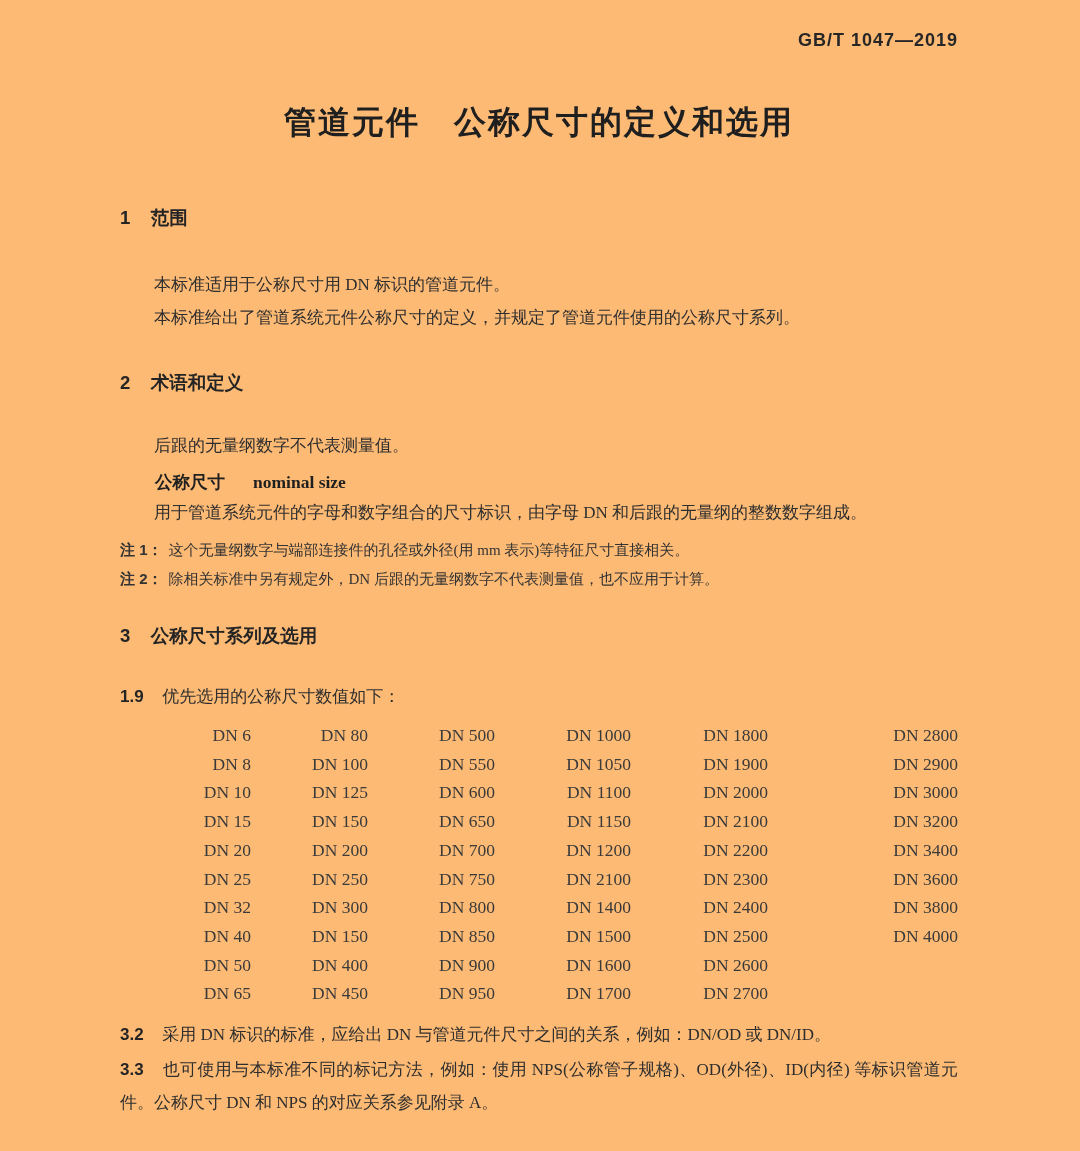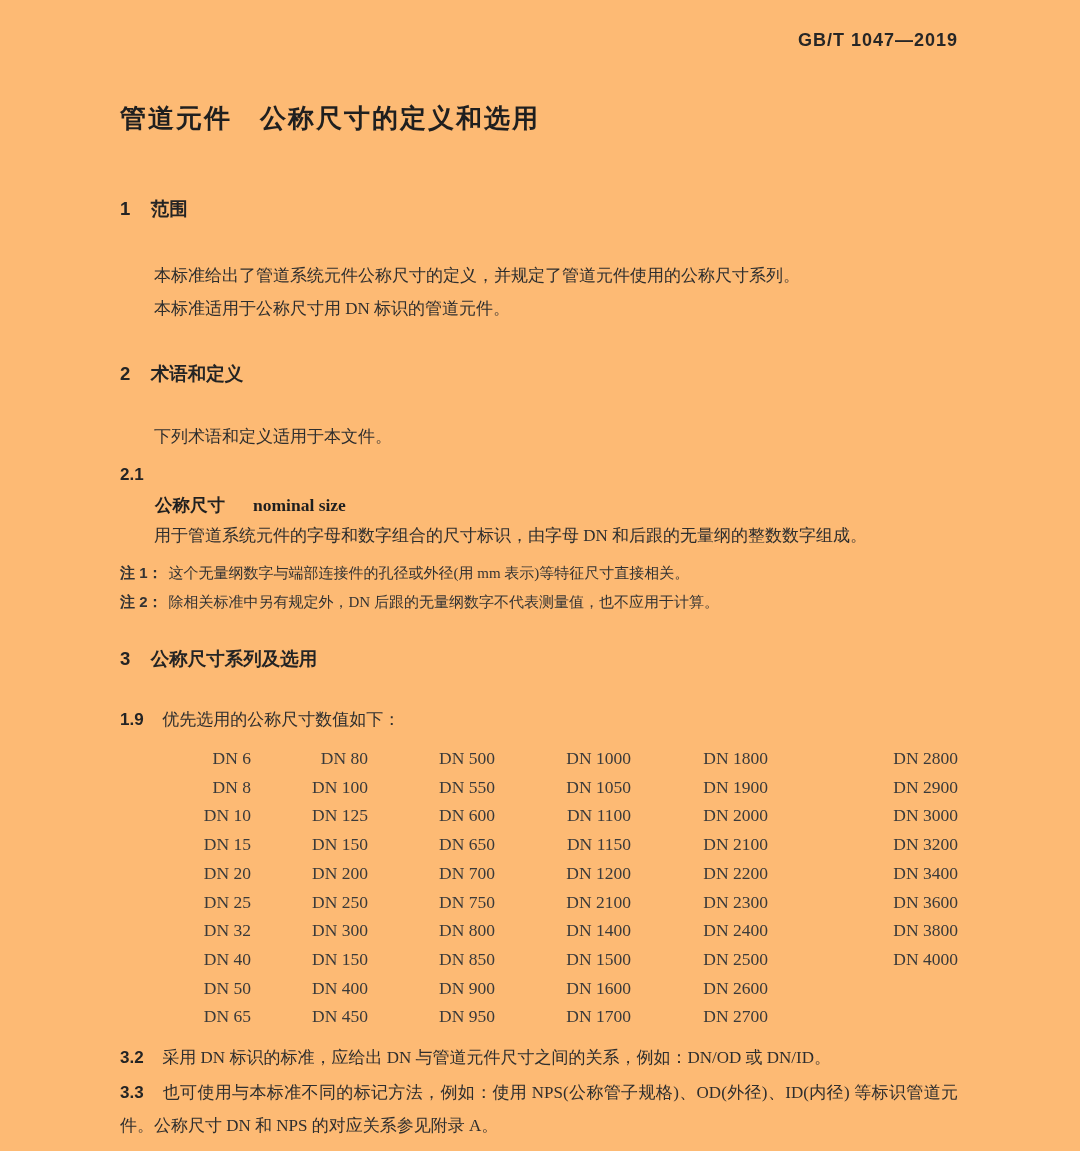--- a/index.html
+++ b/index.html
@@ -19,24 +19,24 @@
     margin-top: 30px;
     text-align: right;
     font-family: "Liberation Sans", "DejaVu Sans", sans-serif;
     font-weight: 700;
     font-size: 18px;
     letter-spacing: 1px;
     color: #262626;
   }
   .title {
     margin-top: 50px;
-    text-align: left;
+    text-align: center;
     font-family: Liberation Mono, monospace;
     font-weight: 700;
-    font-size: 26px;
+    font-size: 32px;
     letter-spacing: 2px;
     color: #1f1f1f;
   }
   .h-section {
     font-family: "Liberation Sans", "DejaVu Sans", sans-serif;
     font-weight: 700;
     font-size: 18.5px;
     color: #242424;
   }
   .h-section .sec-num { display: inline-block; margin-right: 1.1em; }
@@ -114,33 +114,32 @@
 
   <div class="docnum">GB/T 1047—2019</div>
 
   <div class="title">管道元件　公称尺寸的定义和选用</div>
 
   <div class="h-section h1-scope">
     <span class="sec-num">1</span><span>范围</span>
   </div>
 
   <div class="para-block">
+    <p class="para">本标准适用于公称尺寸用 DN 标识的管道元件。</p>
     <p class="para">本标准给出了管道系统元件公称尺寸的定义，并规定了管道元件使用的公称尺寸系列。</p>
-    <p class="para">本标准适用于公称尺寸用 DN 标识的管道元件。</p>
   </div>
 
   <div class="h-section h2-terms">
     <span class="sec-num">2</span><span>术语和定义</span>
   </div>
 
   <div class="para-block" style="margin-top:34px;">
-    <p class="para">下列术语和定义适用于本文件。</p>
-  </div>
-
-  <div class="clause-num">2.1</div>
+    <p class="para">后跟的无量纲数字不代表测量值。</p>
+  </div>
+
 
   <div class="term-line">
     <span class="term-cn">公称尺寸</span><span class="term-en">nominal size</span>
   </div>
 
   <p class="para" style="margin-top:2px;">用于管道系统元件的字母和数字组合的尺寸标识，由字母 DN 和后跟的无量纲的整数数字组成。</p>
 
   <p class="para no-indent note">
     <span class="note-label">注 1：</span><span>这个无量纲数字与端部连接件的孔径或外径(用 mm 表示)等特征尺寸直接相关。</span>
   </p>

